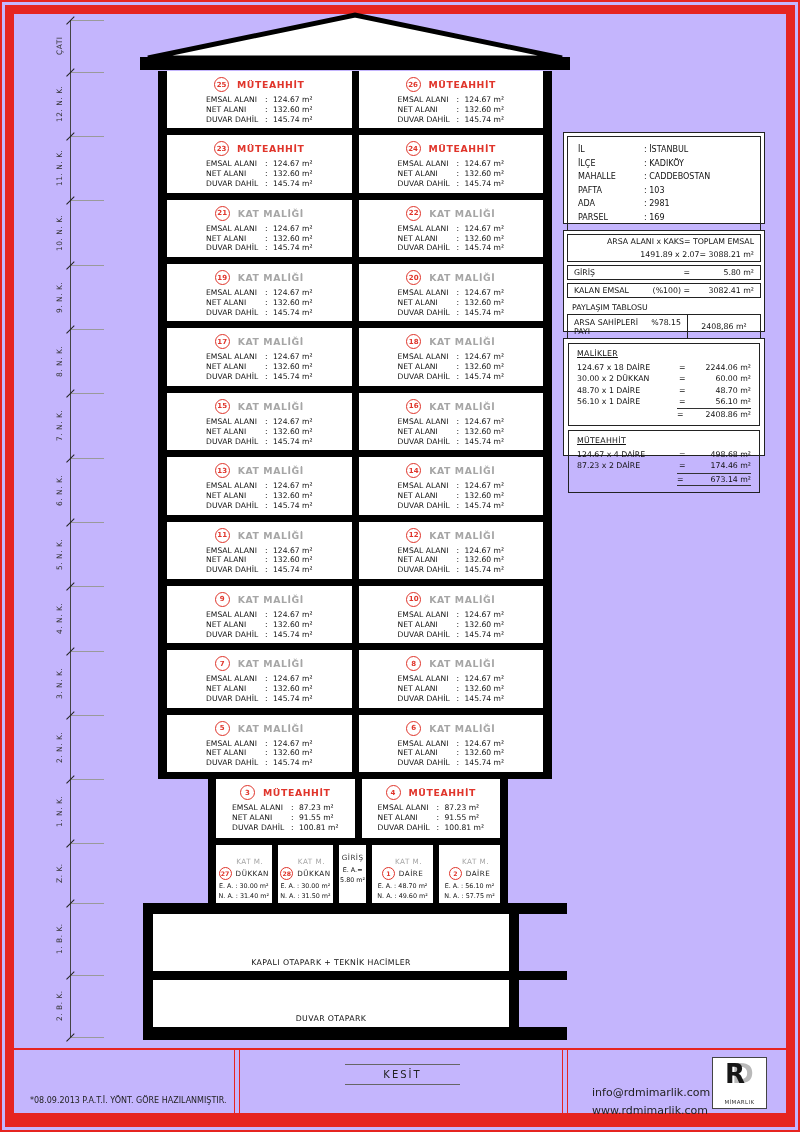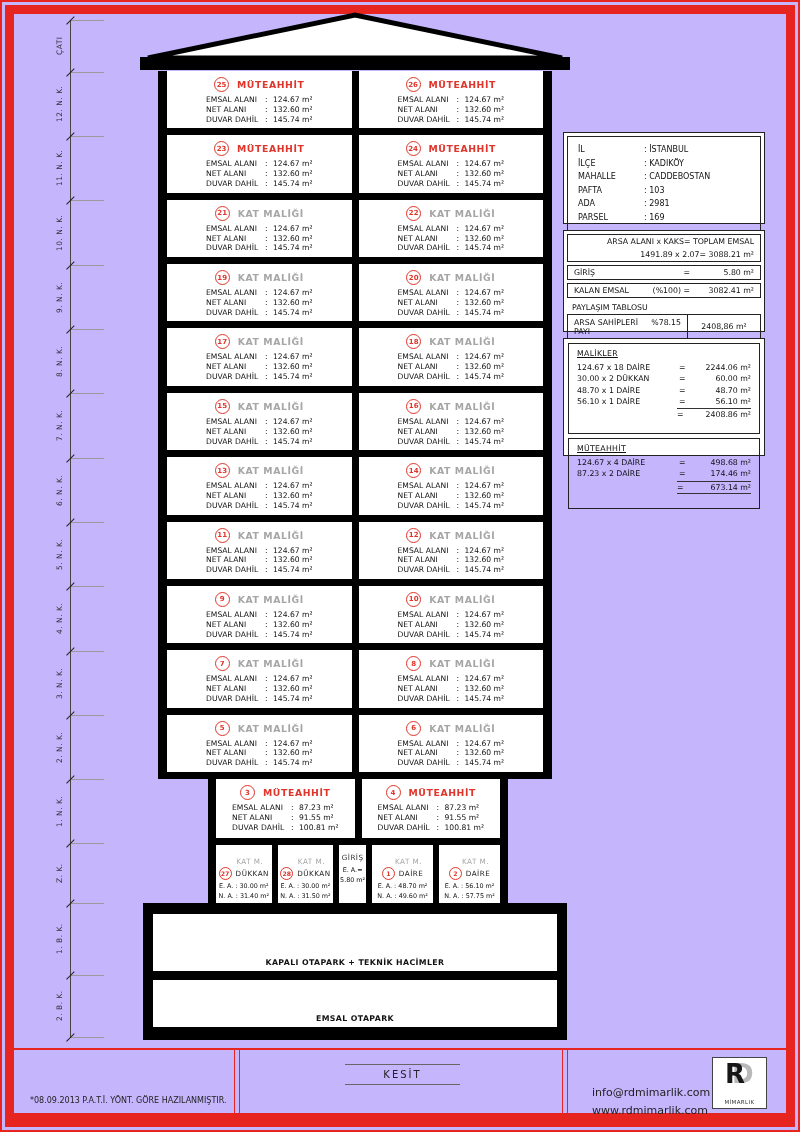--- a/index.html
+++ b/index.html
@@ -34,38 +34,38 @@
                display:flex;gap:6px;padding:0 8px;box-sizing:border-box;}
   .g-cell{background:#fff;display:flex;flex-direction:column;align-items:center;padding-top:12px;overflow:hidden;}
   .g-owner{font-size:7.2px;color:var(--owner-gray);letter-spacing:0.5px;margin-left:12px;}
   .g-kindrow{display:flex;align-items:center;gap:4px;margin:1px 0 2px;}
   .u-no.small{width:11px;height:11px;font-size:6.2px;border-width:1.1px;}
   .g-kind{font-size:7.2px;color:#222;letter-spacing:0.5px;}
   .g-area{font-size:6.4px;white-space:nowrap;line-height:1.5;color:#111;}
   .g-cell.giris{justify-content:flex-start;padding-top:8px;}
   .g-cell.giris .g-kind{color:#333;margin-bottom:4px;}
   .slab{position:absolute;background:#000;}
-  .bk-box{position:absolute;left:143px;width:424px;background:#fff;border-left:10px solid #000;border-right:10px solid #000;
+  .bk-box{position:absolute;left:143px;width:376px;background:#fff;border-left:10px solid #000;border-right:10px solid #000;
           box-sizing:border-box;display:flex;align-items:flex-end;justify-content:center;padding-bottom:4px;
-          font-size:7.8px;letter-spacing:0.4px;color:#111;font-weight:bold;}
+          font-size:7.8px;letter-spacing:0.4px;color:#111;}
   
   .rbox{position:absolute;left:563px;width:202px;border:1.5px solid #222;background:#fff;box-sizing:border-box;}
   .rbox-inner{border:1px solid #222;margin:3px;padding:8px 10px;}
   .info-grid{display:grid;grid-template-columns:66px auto;row-gap:4.5px;font-size:8px;}
   .sub{border:1px solid #222;margin:3px 3px 0 3px;font-size:7.8px;}
   .cr{display:flex;justify-content:flex-end;padding:2px 6px;}
   .row3{display:grid;grid-template-columns:1fr 44px 58px;padding:2px 6px;box-sizing:border-box;}
   .row3 .eq{text-align:right;padding-right:6px;}
   .row3 .val{text-align:right;}
   .pt{font-size:7.8px;margin:5px 8px 2px;}
   .prow{display:grid;grid-template-columns:1fr 72px;border:1px solid #222;margin:0 3px;font-size:7.8px;}
   .prow + .prow{border-top:none;}
   .prow .pl{display:flex;justify-content:space-between;padding:2.5px 6px;border-right:1px solid #222;}
   .prow .pv{display:flex;align-items:center;justify-content:center;}
-  .mbox{border:1px solid #222;margin:4px 4px 0 4px;padding:5px 8px 14px;font-size:7.8px;}
+  .mbox{border:1px solid #222;margin:4px 4px 0 4px;padding:5px 8px 6px;font-size:7.8px;}
   .mtitle{text-decoration:underline;margin-bottom:4px;letter-spacing:0.3px;}
   .mrow{display:grid;grid-template-columns:1fr 10px 62px;line-height:1.45;}
   .mrow .mv{text-align:right;}
   .mtotal{margin-left:auto;width:74px;border-top:1px solid #333;display:grid;grid-template-columns:10px 64px;margin-top:1px;padding-top:1px;}
   .mtotal .mv{text-align:right;}
   .mtotal.dbl{border-bottom:1px solid #333;padding-bottom:1px;}
   
   .tb-top{position:absolute;left:14px;right:14px;top:1048px;border-top:2px solid var(--frame-red);}
   .tb-div{position:absolute;top:1050px;height:63px;width:4px;border-left:1.5px solid var(--frame-red);border-right:1.5px solid var(--frame-red);}
   .tb-note{position:absolute;left:30px;top:1096px;font-size:8px;color:#222;}
@@ -637,21 +637,21 @@
       <div class="g-area"><span>N. A. :</span> <span>57.75 m²</span></div>
     </div>
   </div>
 
   <div class="slab" style="left:143px;top:903px;width:424px;height:11px;"></div>
   <div class="bk-box" style="top:914px;height:57px;">
     <span>KAPALI OTAPARK + TEKNİK HACİMLER</span>
   </div>
   <div class="slab" style="left:143px;top:971px;width:424px;height:9px;"></div>
   <div class="bk-box" style="top:980px;height:47px;">
-    <span>EMSAL OTAPARK</span>
+    <span>DUVAR OTAPARK</span>
   </div>
   <div class="slab" style="left:143px;top:1027px;width:424px;height:13px;"></div>
 
   <div class="rbox" style="top:132px;height:92px;">
     <div class="rbox-inner">
       <div class="info-grid">
         <span>İL</span>
           <span>: İSTANBUL</span>
         <span>İLÇE</span>
           <span>: KADIKÖY</span>

